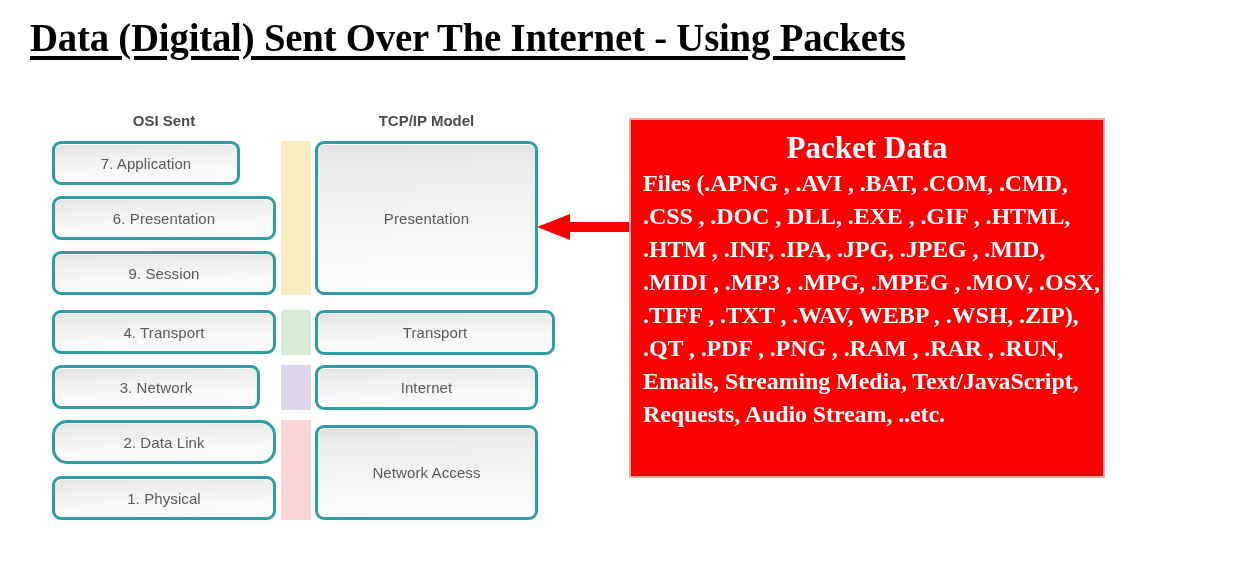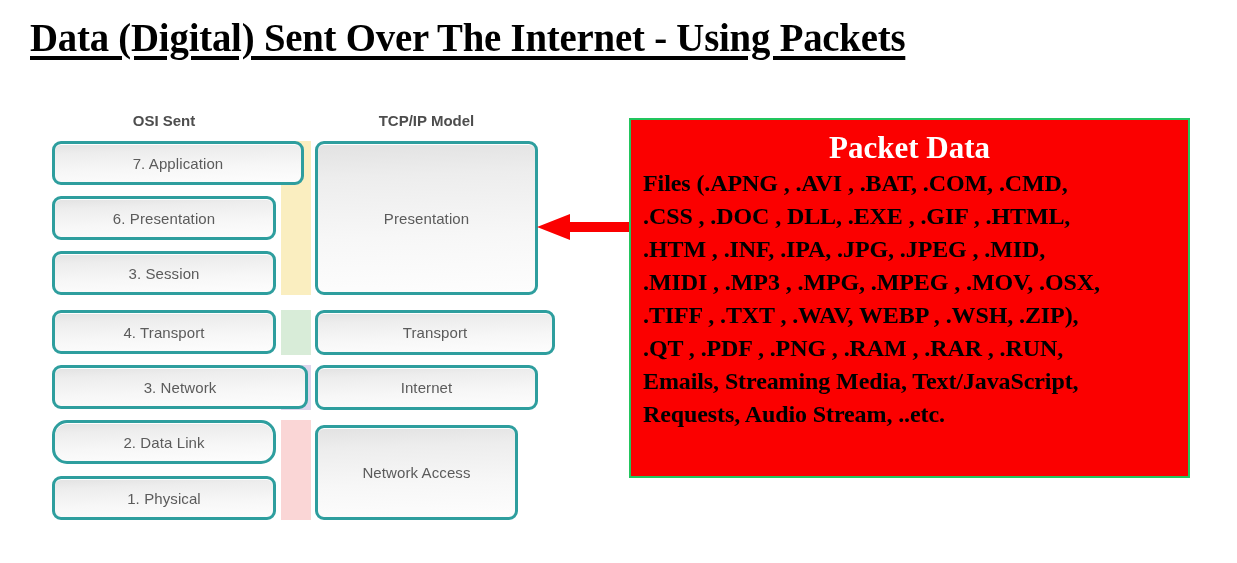--- a/index.html
+++ b/index.html
@@ -93,25 +93,25 @@
     top: 214px;
     width: 96px;
     height: 26px;
   }
 
   
   #packet-panel {
     position: absolute;
     left: 629px;
     top: 118px;
-    width: 561px;
+    width: 476px;
     height: 360px;
     box-sizing: border-box;
     background: #fb0000;
-    border: 2px solid #22c55e;
+    border: 2px solid #fca5a5;
     overflow: hidden;
   }
   #packet-title {
     font-family: "Liberation Serif", serif;
     font-weight: bold;
     font-size: 31px;
     line-height: 34px;
     color: #ffffff;
     text-align: center;
     margin: 11px 0 2px 0;
@@ -120,73 +120,73 @@
   #packet-lines {
     margin: 0;
     padding: 0 6px 0 12px;
     list-style: none;
   }
   .packet-line {
     font-family: "Liberation Serif", serif;
     font-weight: bold;
     font-size: 24px;
     line-height: 33px;
-    color: #000000;
+    color: #ffffff;
     white-space: nowrap;
     letter-spacing: -0.1px;
   }
 </style>
 </head>
 <body>
 
 <div id="page-title">Data (Digital) Sent Over The Internet - Using Packets</div>
 
 <div id="diagram">
 
   <div id="osi-header" class="col-header">OSI Sent</div>
 
   <div id="tcpip-header" class="col-header">TCP/IP Model</div>
 
   <div class="band band-yellow" style="top:41px;  height:154px;"></div>
   <div class="band band-green" style="top:210px; height:45px;"></div>
   <div class="band band-lavender" style="top:265px; height:45px;"></div>
   <div class="band band-pink" style="top:320px; height:100px;"></div>
 
-  <div class="layer-box" style="left:52px; top:41px; width:252px; height:44px;">
+  <div class="layer-box" style="left:52px; top:41px; width:188px; height:44px;">
     <span class="layer-label">7. Application</span>
   </div>
   <div class="layer-box" style="left:52px; top:96px; width:224px; height:44px;">
     <span class="layer-label">6. Presentation</span>
   </div>
   <div class="layer-box" style="left:52px; top:151px; width:224px; height:44px;">
-    <span class="layer-label">3. Session</span>
+    <span class="layer-label">9. Session</span>
   </div>
   <div class="layer-box" style="left:52px; top:210px; width:224px; height:44px;">
     <span class="layer-label">4. Transport</span>
   </div>
-  <div class="layer-box" style="left:52px; top:265px; width:256px; height:44px;">
+  <div class="layer-box" style="left:52px; top:265px; width:208px; height:44px;">
     <span class="layer-label">3. Network</span>
   </div>
   <div class="layer-box" style="left:52px; top:320px; width:224px; height:44px;border-radius:15px;">
     <span class="layer-label">2. Data Link</span>
   </div>
   <div class="layer-box" style="left:52px; top:376px; width:224px; height:44px;">
     <span class="layer-label">1. Physical</span>
   </div>
 
   <div class="layer-box" style="left:315px; top:41px; width:223px; height:154px;">
     <span class="layer-label">Presentation</span>
   </div>
   <div class="layer-box" style="left:315px; top:210px; width:240px; height:45px;">
     <span class="layer-label">Transport</span>
   </div>
   <div class="layer-box" style="left:315px; top:265px; width:223px; height:45px;">
     <span class="layer-label">Internet</span>
   </div>
-  <div class="layer-box" style="left:315px; top:325px; width:203px; height:95px;">
+  <div class="layer-box" style="left:315px; top:325px; width:223px; height:95px;">
     <span class="layer-label">Network Access</span>
   </div>
 
 </div>
 
 <svg id="packet-arrow" viewBox="0 0 96 26">
   <polygon points="0,13 33,0 33,8 96,8 96,18 33,18 33,26" fill="#fb0000"></polygon>
 </svg>
 
 <div id="packet-panel">

